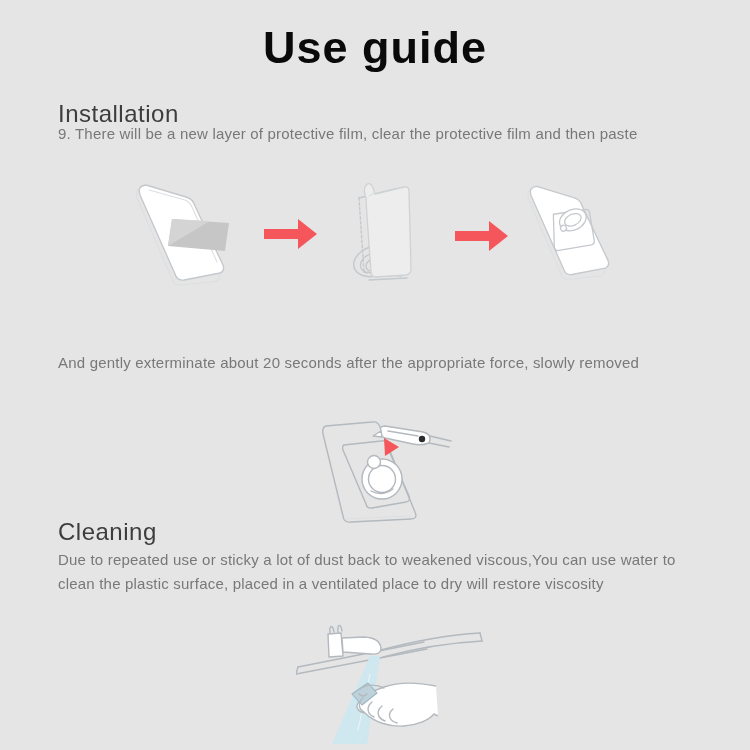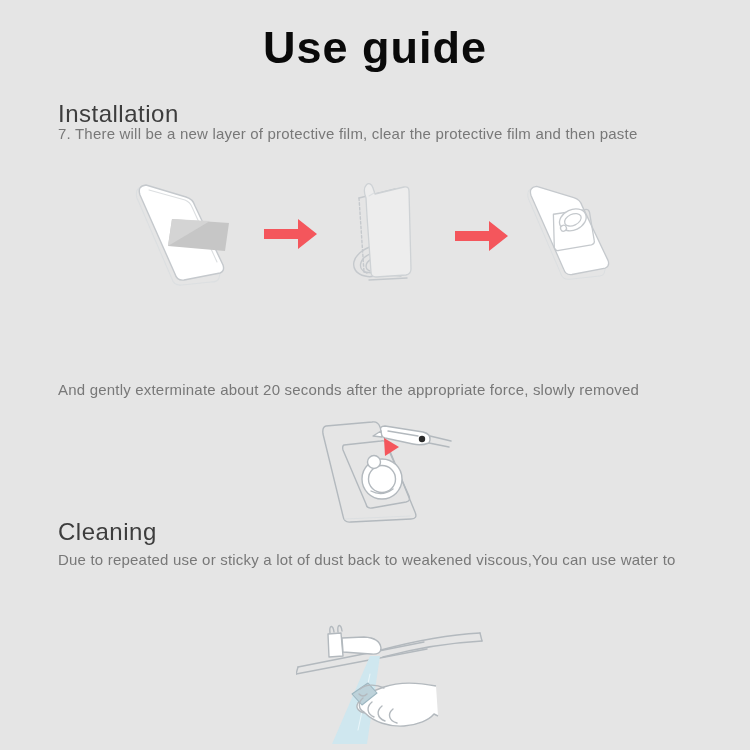--- a/index.html
+++ b/index.html
@@ -38,21 +38,21 @@
   .dot{fill:#2c2c2c}
 </style>
 </head>
 <body>
 
 <div id="page">
 
   <div class="title">Use guide</div>
 
   <div class="sec-heading" style="top:100px">Installation</div>
-  <div class="body-line" style="top:125px">7. There will be a new layer of protective film, clear the protective film and then paste</div>
+  <div class="body-line" style="top:125px">9. There will be a new layer of protective film, clear the protective film and then paste</div>
 
   <svg class="illus" style="left:128px;top:172px" width="110" height="120" viewBox="0 0 110 118">
     <path class="lnthin" d="M92,100 L91,105 Q90,109 83,109 L54,112 Q46,113 44,106 L9,25 Q7,18 11,15"></path>
     <path class="wfill" d="M18,12 L58,24 Q65,26 67,33 L95,92 Q97,98 92,100 L56,107 Q49,108 47,101 L12,22 Q9,13 18,12 Z"></path>
     <path class="lnthin" d="M21,17 L57,27 Q62,29 64,34 L89,89"></path>
     <g>
       <polygon class="filmfill" points="44,46 101,50 97,78 40,73"></polygon>
       <polygon class="filmlite" points="44,46 82,48 40,73"></polygon>
     </g>
   </svg>
@@ -84,21 +84,21 @@
     <path class="lnthin" d="M92,100 L91,105 Q90,109 83,109 L54,112 Q46,113 44,106 L9,25 Q7,18 11,15"></path>
     <path class="wfill" d="M18,12 L58,24 Q65,26 67,33 L95,92 Q97,98 92,100 L56,107 Q49,108 47,101 L12,22 Q9,13 18,12 Z"></path>
     <path class="ln" d="M36,42 L70,37 Q74,36 75,40 L80,70 Q81,74 77,75 L42,81 Q38,82 37,78 Z"></path>
     <g transform="rotate(-25 57 48)">
       <ellipse class="wfill" cx="57" cy="48" rx="15" ry="11"></ellipse>
       <ellipse class="ln" cx="57" cy="48" rx="9.5" ry="6"></ellipse>
       <circle class="wfill" cx="44" cy="52" r="3.2"></circle>
     </g>
   </svg>
 
-  <div class="body-line" style="top:381px">And gently exterminate about 20 seconds after the appropriate force, slowly removed</div>
+  <div class="body-line" style="top:354px">And gently exterminate about 20 seconds after the appropriate force, slowly removed</div>
 
   <svg class="illus" style="left:318px;top:418px" width="140" height="108" viewBox="0 0 140 108">
     <path class="ln2" d="M8,8 L54,4 Q60,3 62,9 L97,94 Q100,101 93,101 L33,104 Q26,105 25,98 L5,16 Q4,9 8,8 Z"></path>
     <path class="lnthin" d="M27,101 L92,98"></path>
     <path class="ln2" d="M26,27 L63,23 Q67,22 68,26 L91,78 Q93,83 88,84 L54,90 Q49,91 48,86 L25,32 Q24,28 26,27 Z"></path>
     <g>
       <circle class="wfill2" cx="64" cy="61" r="20"></circle>
       <circle class="ln2" cx="64" cy="61" r="13.5"></circle>
       <circle class="wfill2" cx="56" cy="44" r="6.5"></circle>
       <path class="ln2" d="M53,73 Q64,79 75,71"></path>
@@ -109,20 +109,21 @@
       <path class="wfill2" d="M63,13 L55,18 L64,19 Z"></path>
       <circle class="dot" cx="104" cy="21" r="3.2"></circle>
       <path class="ln2" d="M112,18 L133,23"></path>
       <path class="ln2" d="M111,25 L131,29"></path>
     </g>
     <polygon class="arrowfill" points="66,20 81,29 67,38"></polygon>
   </svg>
 
   <div class="sec-heading" style="top:518px">Cleaning</div>
   <div class="body-line" style="top:551px">Due to repeated use or sticky a lot of dust back to weakened viscous,You can use water to</div>
+  <div class="body-line" style="top:575px">clean the plastic surface, placed in a ventilated place to dry will restore viscosity</div>
 
   <svg class="illus" style="left:296px;top:622px" width="190" height="122" viewBox="0 0 190 122">
 
     <path class="ln2" d="M2,45 L128,20"></path>
     <path class="ln2" d="M0,52 L131,27"></path>
     <path class="ln2" d="M2,45 L0,52"></path>
     <path class="ln2" d="M85,28 C115,20 148,13 184,11"></path>
     <path class="ln2" d="M87,35 C117,27 150,21 186,19"></path>
     <path class="ln2" d="M184,11 L186,19"></path>
 

